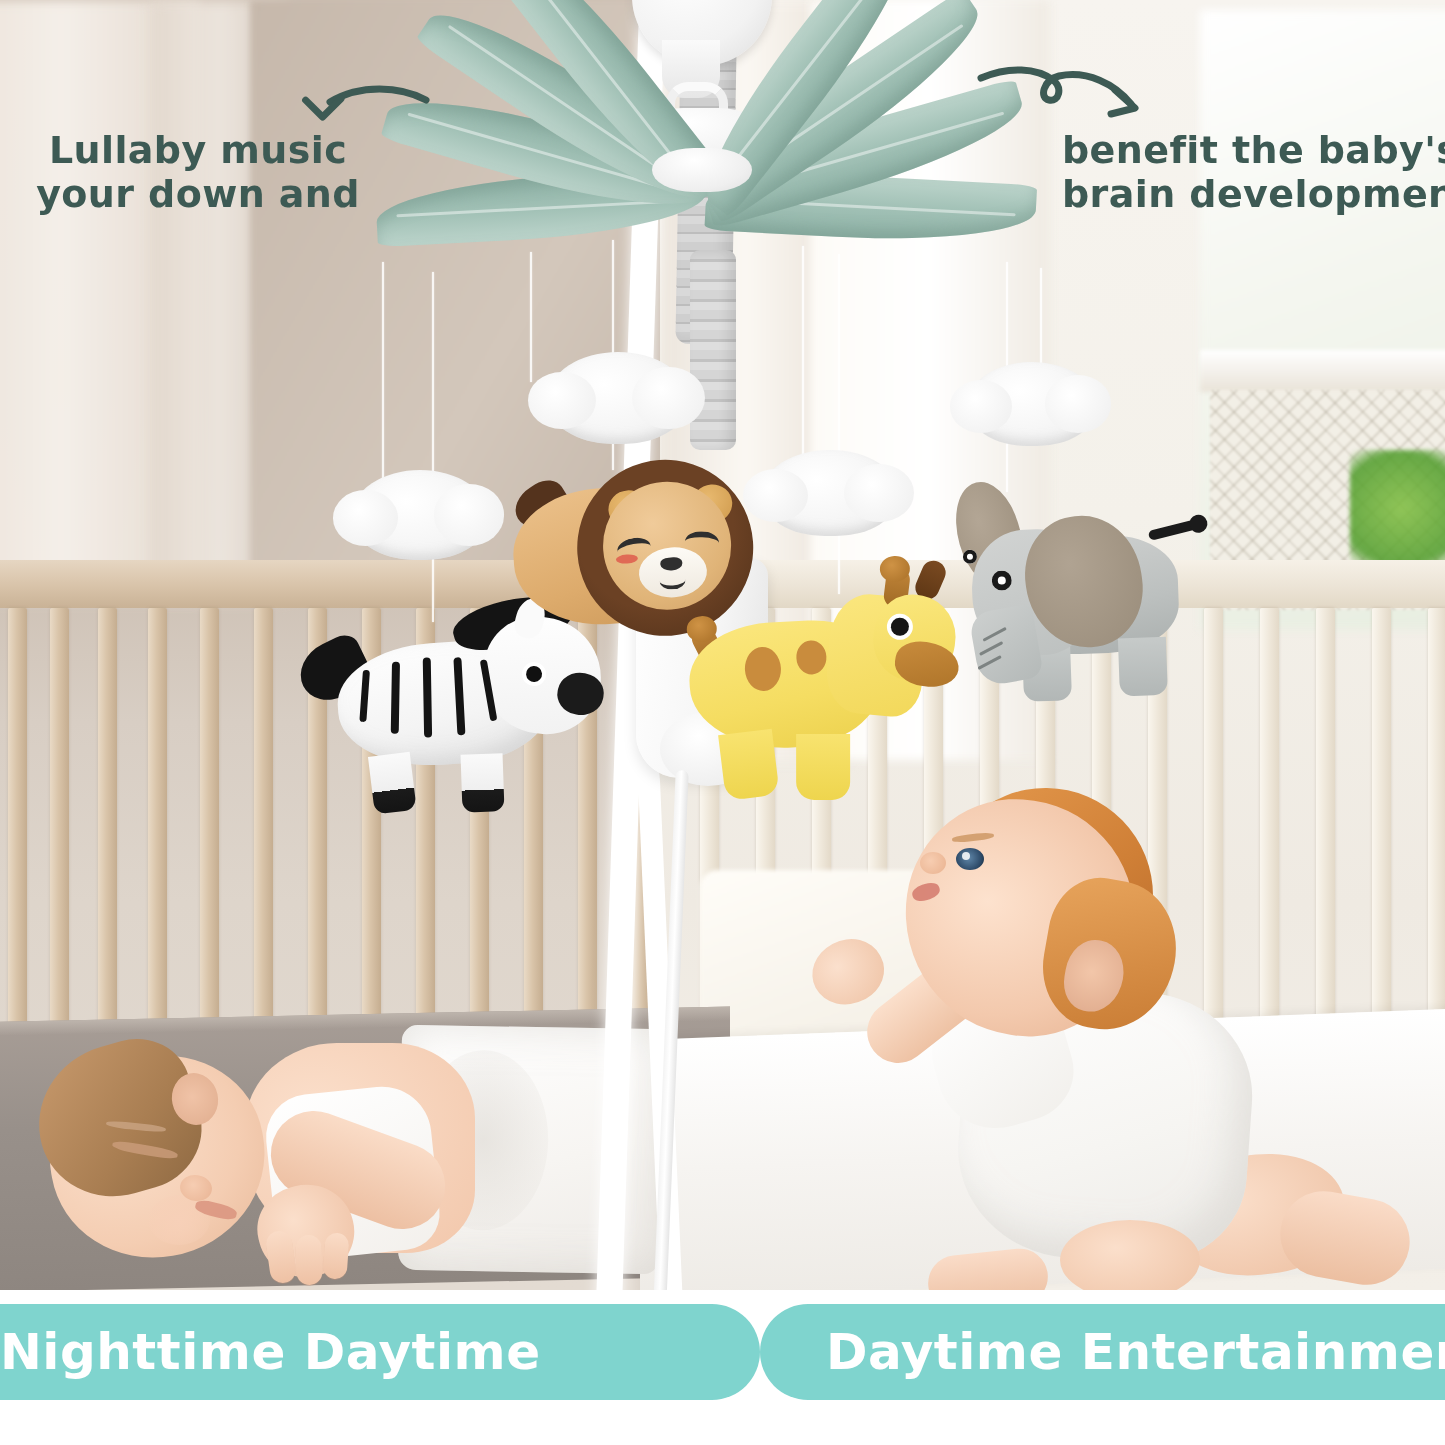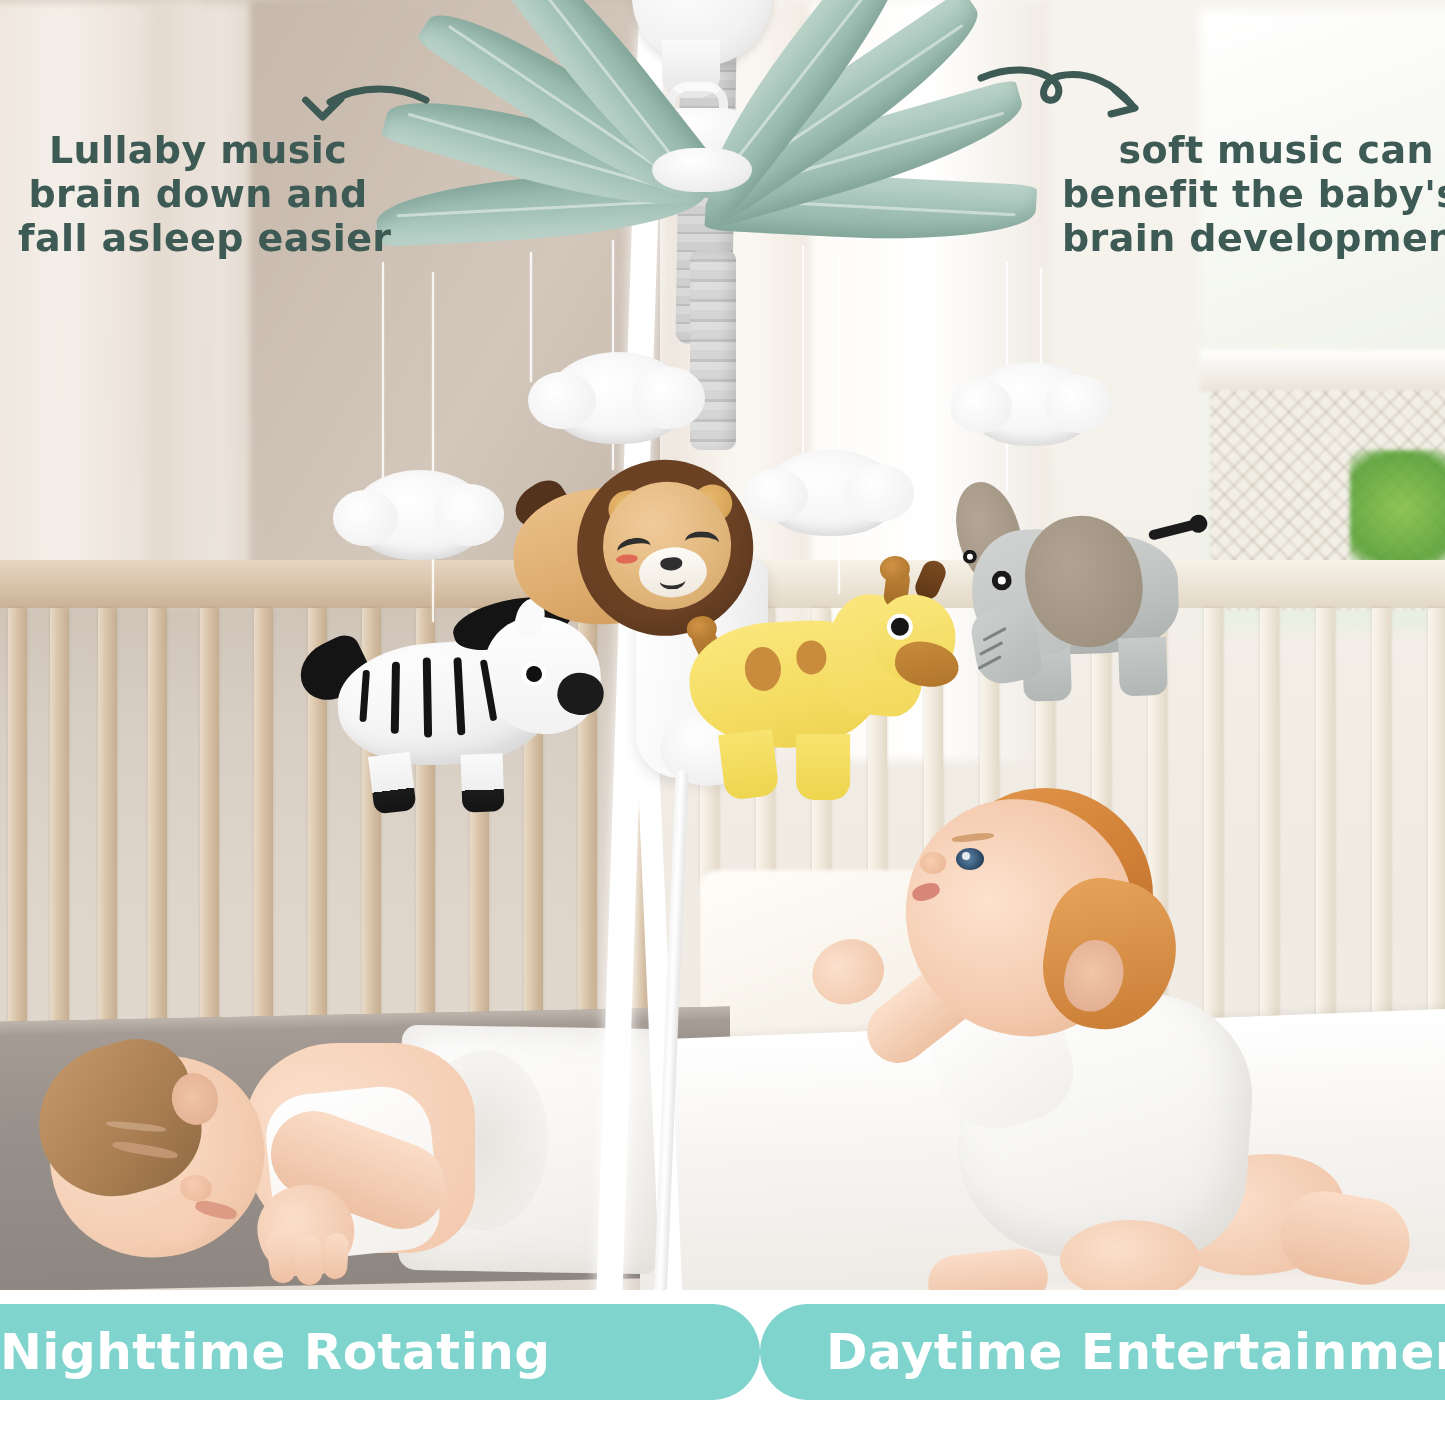--- a/index.html
+++ b/index.html
@@ -500,38 +500,36 @@
         <div class="e-trunkline" style="left:24px;top:178px"></div>
       </div>
     </div>
 
     <svg class="arrow-svg" style="left:300px;top:70px;width:130px;height:70px" viewBox="0 0 130 70">
       <path d="M126,30 C100,16 60,14 30,32" fill="none" stroke="#3d5a54" stroke-width="7" stroke-linecap="round"></path>
       <path d="M18,44 L18,20 M18,44 L44,44" fill="none" stroke="#3d5a54" stroke-width="7" stroke-linecap="round" transform="rotate(-45 24 40)"></path>
     </svg>
     <div class="caption caption-left">
       <span class="ln">Lullaby music</span>
-      <span class="ln">brain down and</span>
-      <span class="ln">fall asleep easier</span>
+      <span class="ln">your down and</span>
     </div>
 
     <svg class="arrow-svg" style="left:975px;top:50px;width:190px;height:80px" viewBox="0 0 190 80">
       <path d="M6,28 C34,16 62,18 78,30 C88,38 84,52 74,50 C64,48 68,30 84,26 C112,20 140,34 156,54" fill="none" stroke="#3d5a54" stroke-width="7" stroke-linecap="round"></path>
       <path d="M140,40 L160,58 L136,64" fill="none" stroke="#3d5a54" stroke-width="7" stroke-linecap="round" stroke-linejoin="round"></path>
     </svg>
     <div class="caption caption-right">
-      <span class="ln">soft music can</span>
       <span class="ln">benefit the baby's</span>
       <span class="ln">brain development</span>
     </div>
 
   </div>
 
   <div class="banners">
     <div class="pill pill-left">
-      <span>Nighttime Rotating</span>
+      <span>Nighttime Daytime</span>
     </div>
     <div class="pill pill-right">
       <span>Daytime Entertainment</span>
     </div>
   </div>
 
 </div>
 
 </body></html>

